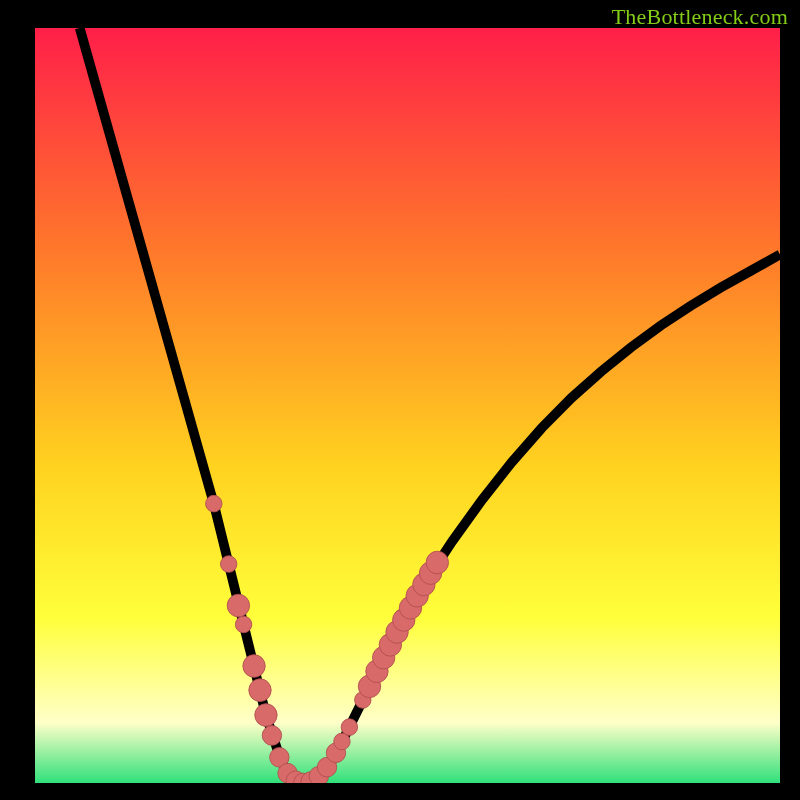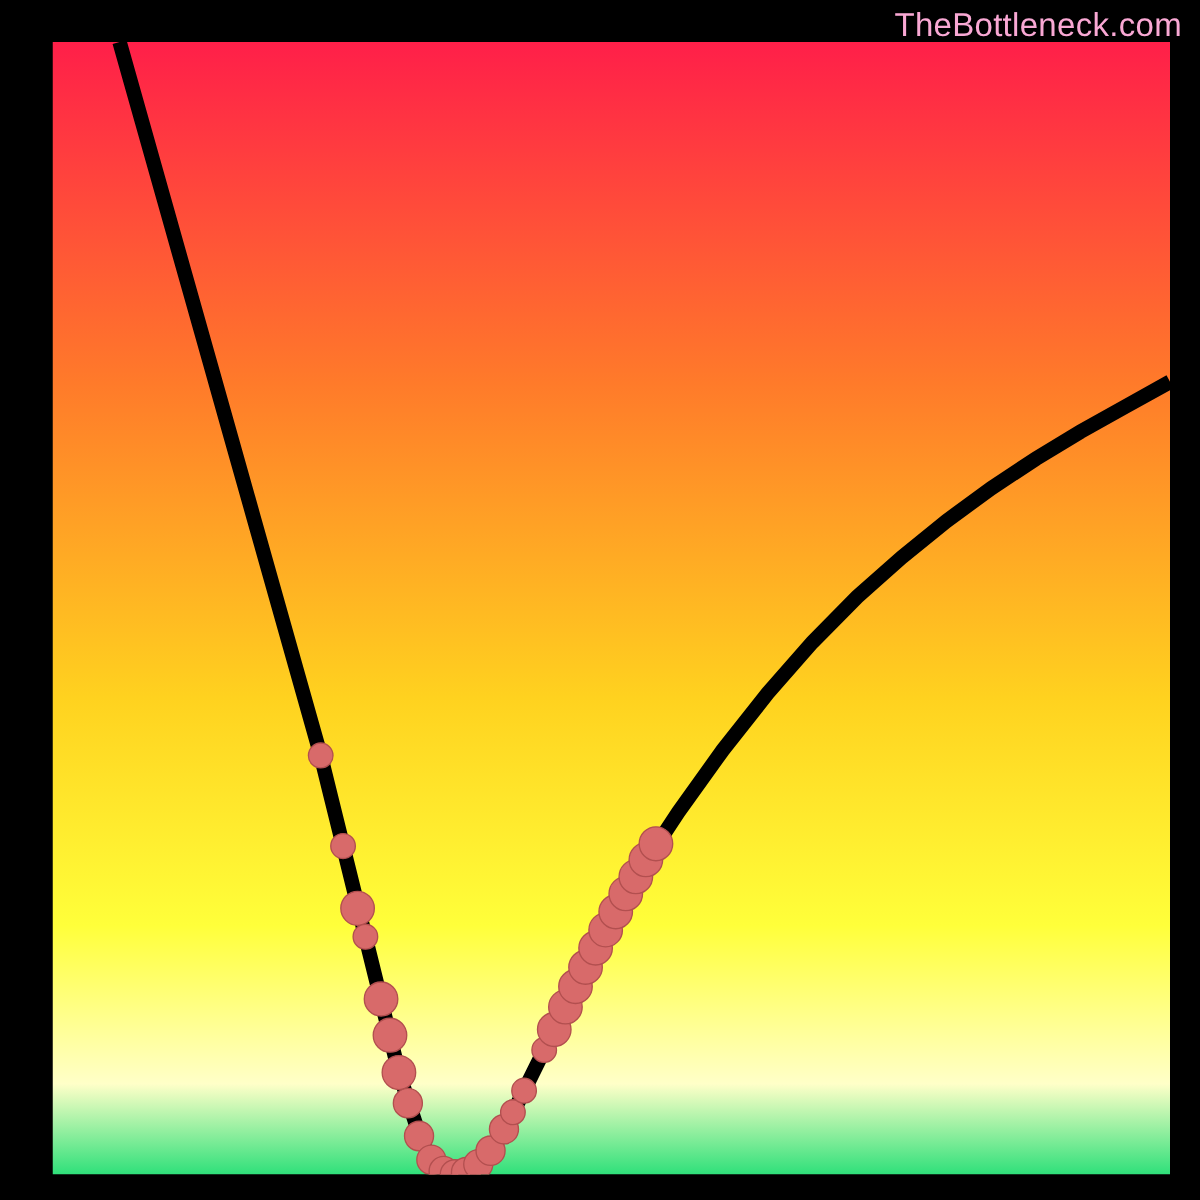--- a/index.html
+++ b/index.html
@@ -14,25 +14,26 @@
   .frame {
     position: relative;
     width: 800px;
     height: 800px;
     background: #000;
   }
   .watermark {
     position: absolute;
     top: 4px;
     right: 12px;
-    color: #f9a8d4;
+    color: #84cc16;
     font-size: 22px;
     letter-spacing: 0.2px;
     z-index: 5;
     user-select: none;
+    font-family: Liberation Serif, serif;
   }
   .plot {
     position: absolute;
     left: 35px;
     top: 28px;
     width: 745px;
     height: 755px;
   }
   .plot svg {
     display: block;

